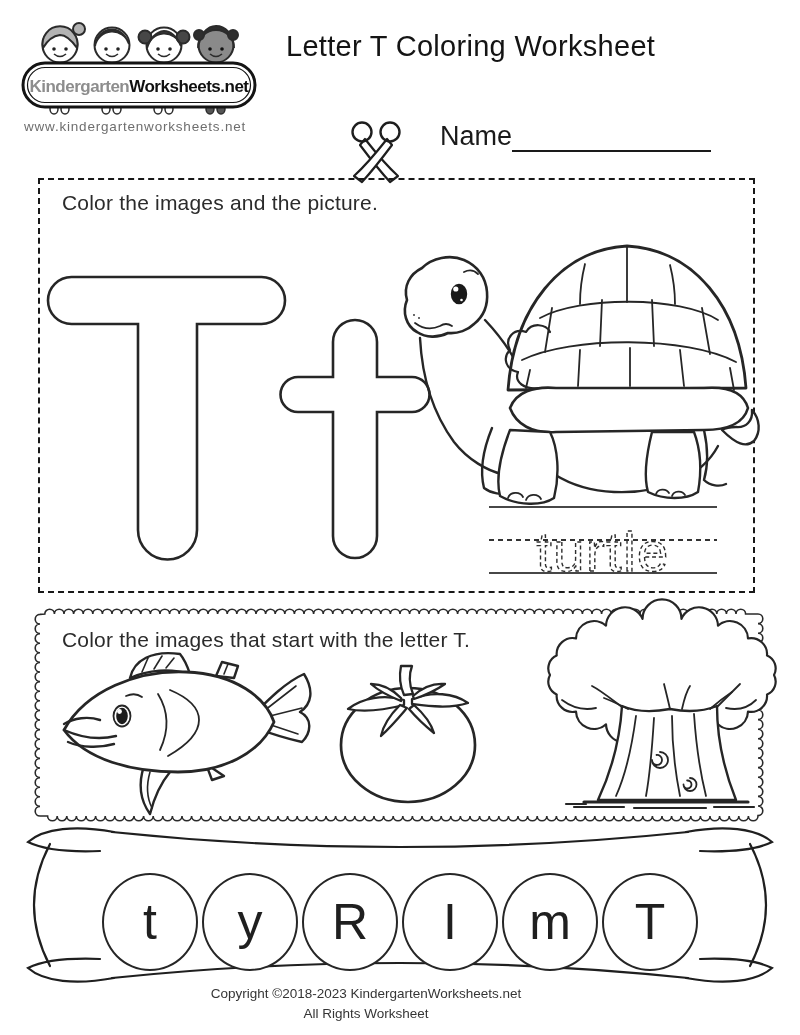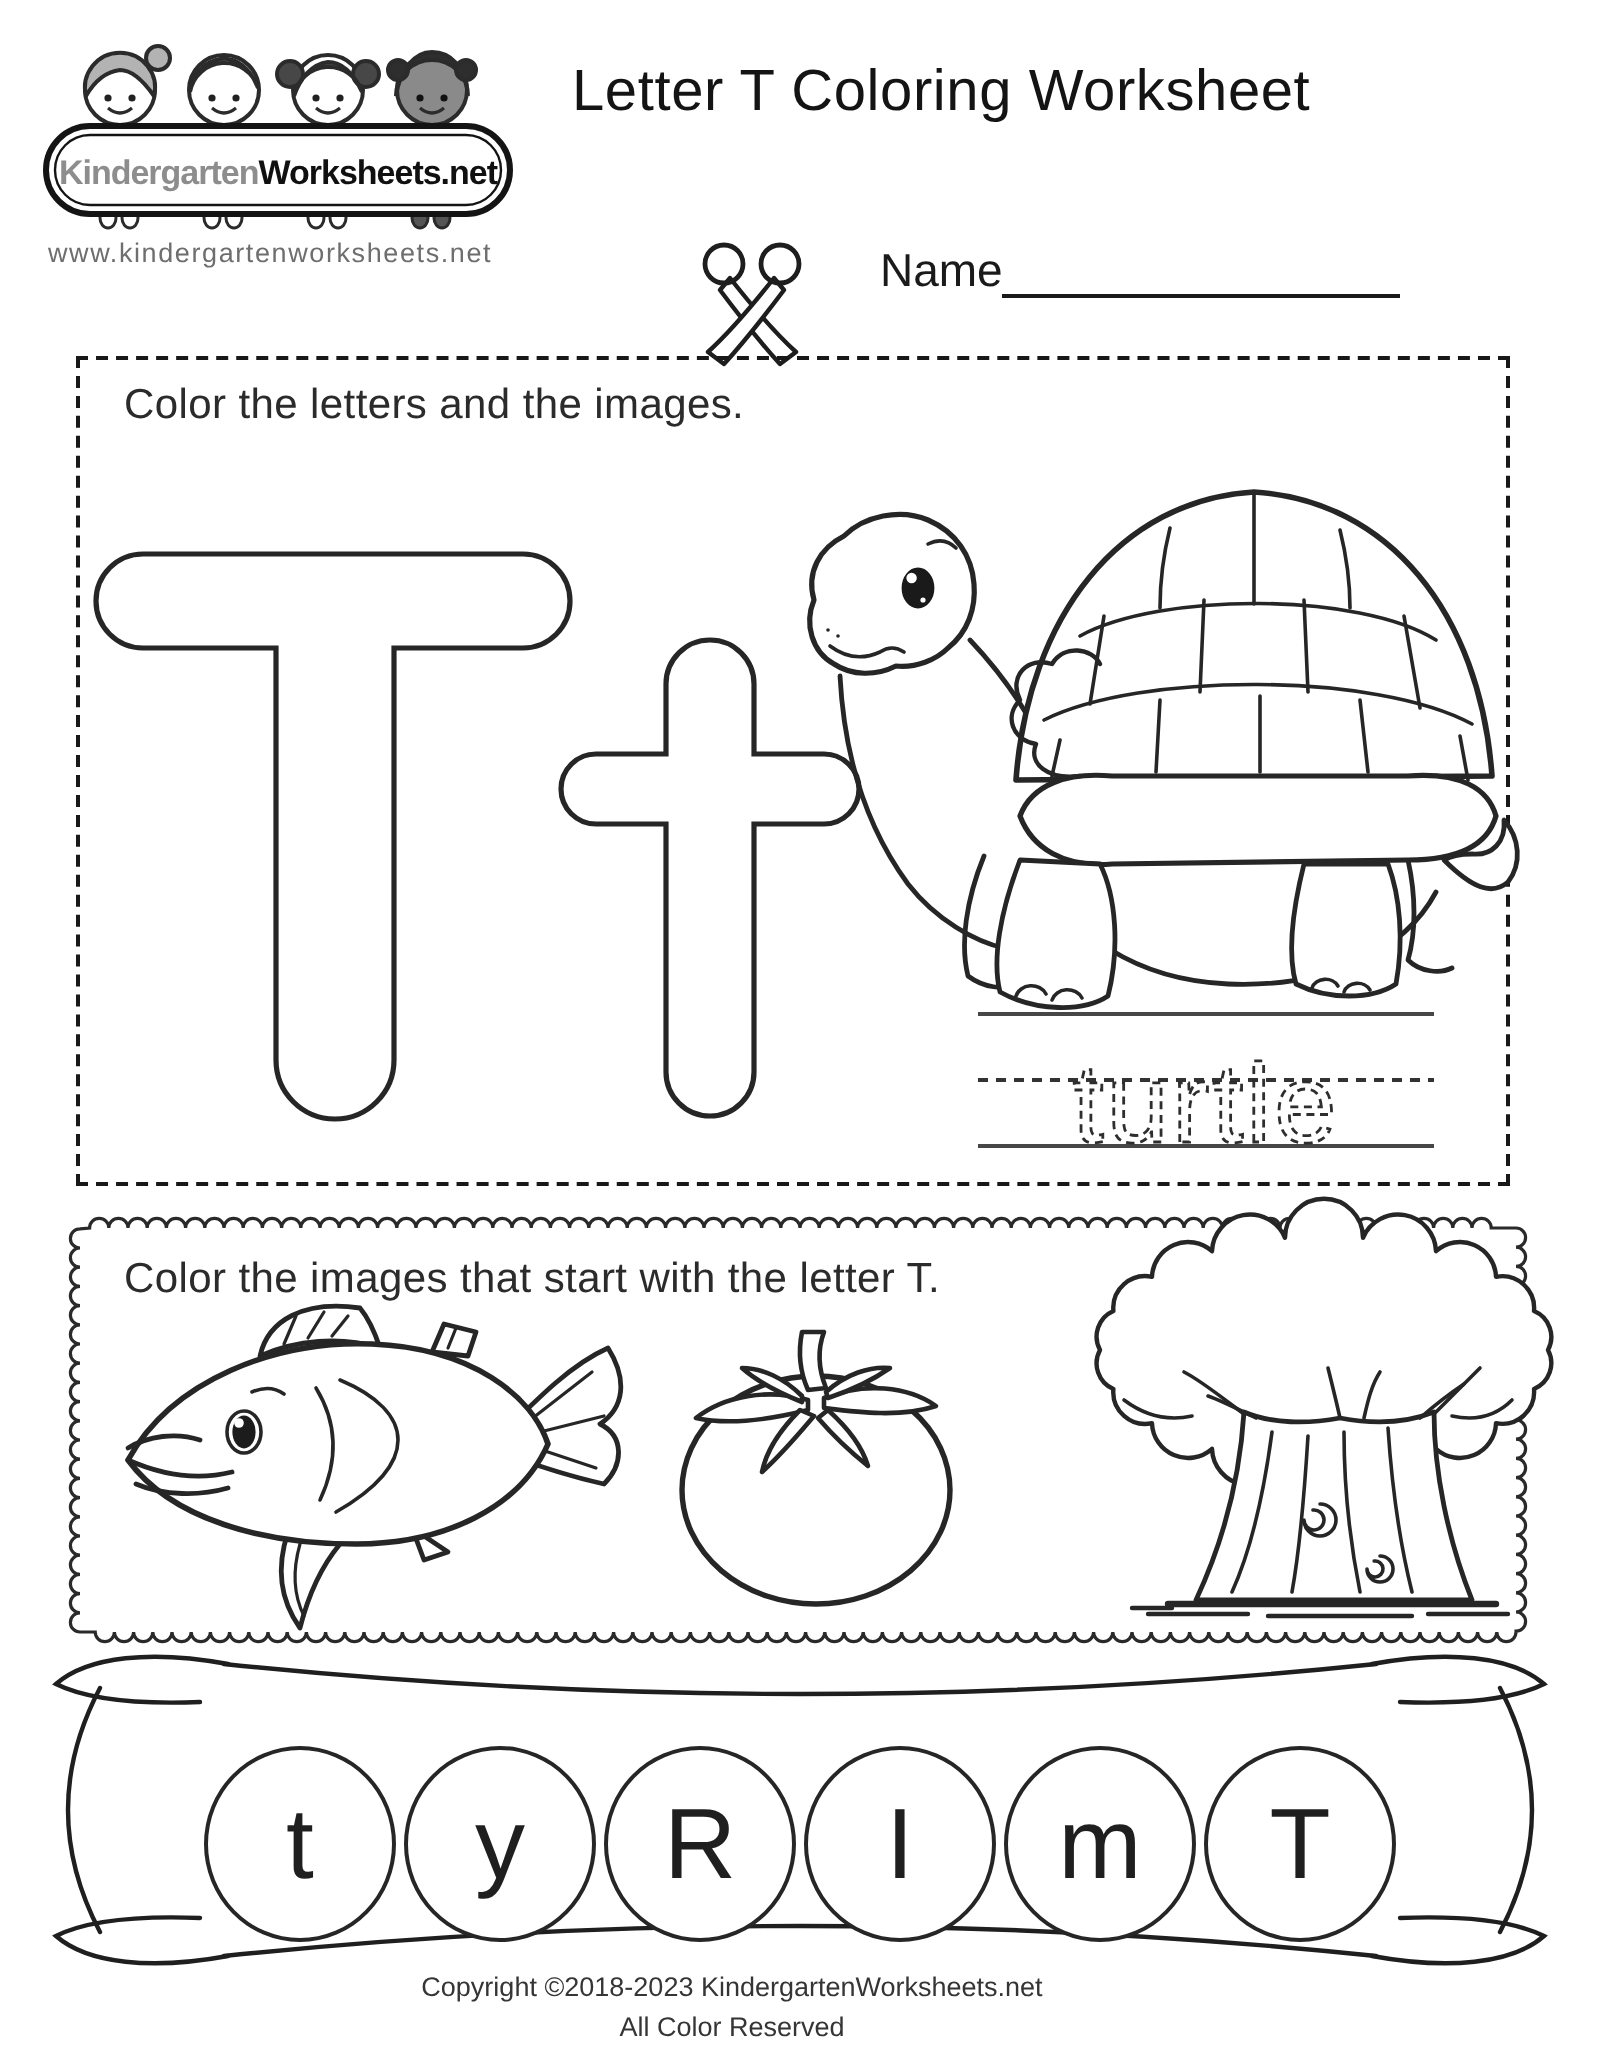--- a/index.html
+++ b/index.html
@@ -2,21 +2,21 @@
 <html><head>
 <meta charset="utf-8">
 <style>
   html,body{margin:0;padding:0;background:#ffffff;}
   .page{position:relative;width:800px;height:1035px;background:#ffffff;overflow:hidden;
         font-family:"Liberation Sans",sans-serif;color:#222;}
   .abs{position:absolute;}
   svg{overflow:visible;}
   .title{left:286px;top:30px;font-size:29px;color:#141414;letter-spacing:.3px;}
   .url{left:24px;top:119px;font-size:13.5px;color:#6e6e6e;letter-spacing:.8px;}
-  .name-row{left:440px;top:121px;font-size:23px;color:#1a1a1a;white-space:nowrap;}
+  .name-row{left:440px;top:121px;font-size:27px;color:#1a1a1a;white-space:nowrap;}
   .name-line{display:inline-block;width:199px;border-bottom:2px solid #1a1a1a;height:26px;vertical-align:bottom;}
   .box1{left:38px;top:178px;width:713px;height:411px;border:2.5px dashed #181818;}
   .box2{left:38px;top:612px;width:722px;height:145px;}
   .instr{font-size:21px;color:#2b2b2b;letter-spacing:.2px;}
   .instr1{left:22px;top:11px;}
   .instr2{left:24px;top:16px;}
   .instr3{left:88px;top:24px;}
   .banner{left:0px;top:820px;width:800px;height:170px;}
   .circle{position:absolute;top:53px;width:92px;height:94px;border:2.2px solid #262626;border-radius:50%;
           display:flex;align-items:center;justify-content:center;font-size:50px;color:#1f1f1f;background:#fff;}
@@ -91,21 +91,21 @@
       <circle cx="22" cy="13" r="9.5" fill="none" stroke-width="2.4"></circle>
       <circle cx="50" cy="13" r="9.5" fill="none" stroke-width="2.4"></circle>
     </g>
   </svg>
 
   <div class="abs name-row">
     <span>Name</span><span class="name-line"></span>
   </div>
 
   <div class="abs box1">
-    <div class="abs instr instr1">Color the letters and the images.</div>
+    <div class="abs instr instr1">Color the images and the picture.</div>
 
     <svg class="abs art" width="713" height="409" viewBox="0 0 713 409">
 
       <path d="M 31.5 97 L 221.5 97 A 23.5 23.5 0 0 1 221.5 144 L 157 144 L 157 350 A 29.5 29.5 0 0 1 98 350 L 98 144 L 31.5 144 A 23.5 23.5 0 0 1 31.5 97 Z" fill="#fff" stroke="#262626" stroke-width="2.6"></path>
 
       <path d="M 293 162 A 22 22 0 0 1 337 162 V 197 H 372 A 17.5 17.5 0 0 1 372 232 H 337 V 356 A 22 22 0 0 1 293 356 V 232 H 258 A 17.5 17.5 0 0 1 258 197 H 293 Z" fill="#fff" stroke="#262626" stroke-width="2.6"></path>
 
       <g fill="#fff" stroke="#262626" stroke-width="2.4" stroke-linecap="round" stroke-linejoin="round">
 
         <path d="M 452 248 C 443 270 440 292 444 308 C 452 314 462 315 468 312" fill="#fff"></path>
@@ -279,15 +279,15 @@
       </div>
     <div class="circle" style="left:502px">
       <span>m</span>
       </div>
     <div class="circle" style="left:602px">
       <span>T</span>
       </div>
   </div>
 
   <div class="abs footer f1">Copyright ©2018-2023 KindergartenWorksheets.net</div>
-  <div class="abs footer f2">All Color Reserved</div>
+  <div class="abs footer f2">All Rights Worksheet</div>
 
 </div>
 
 </body></html>

